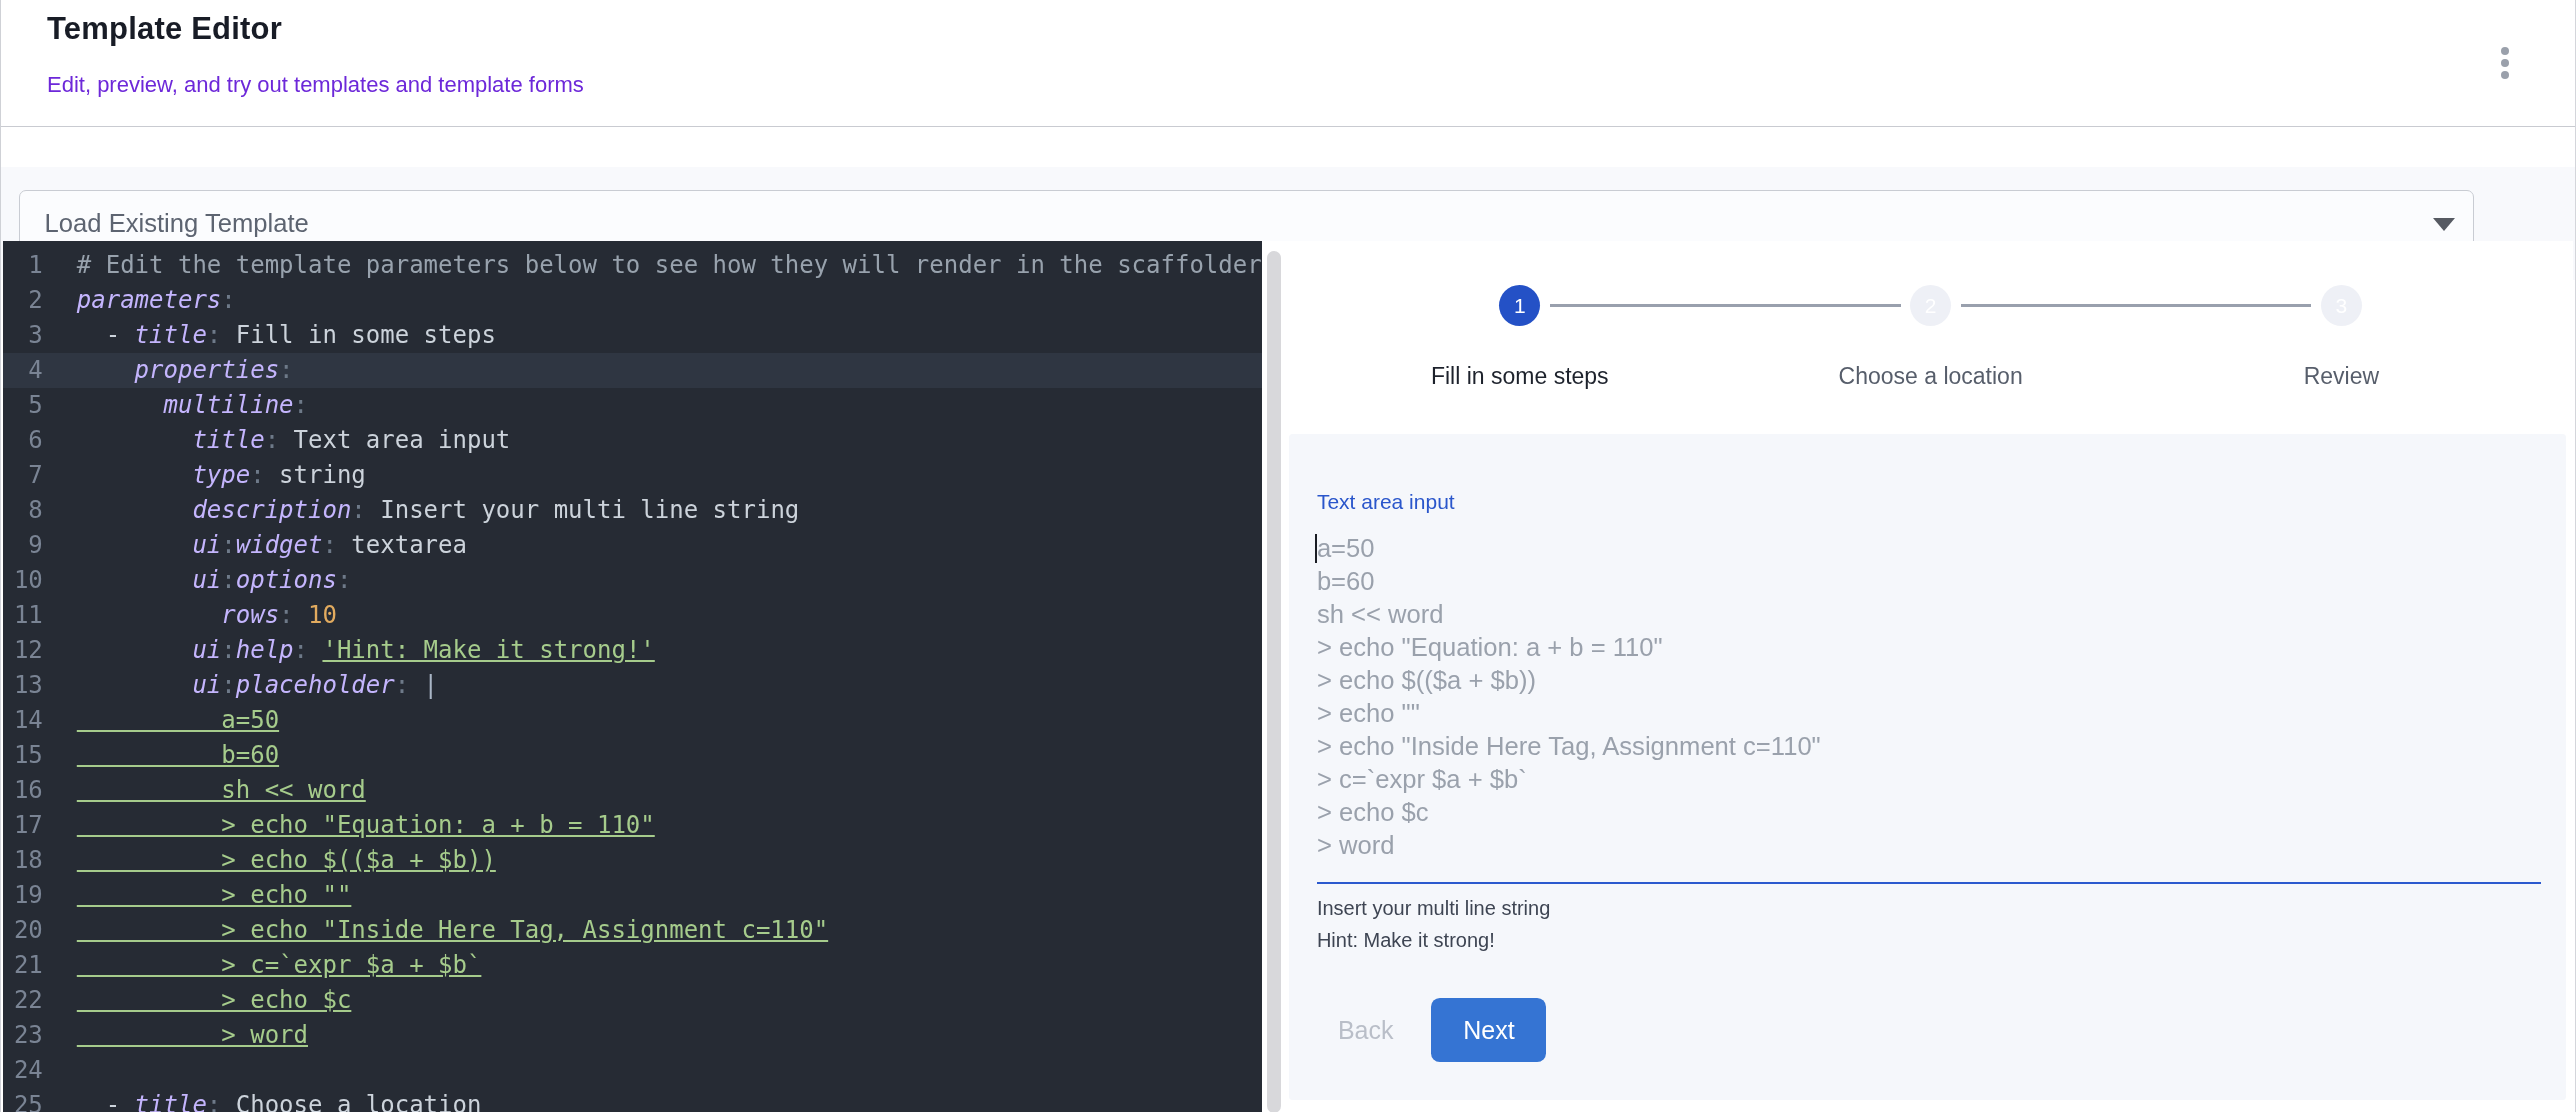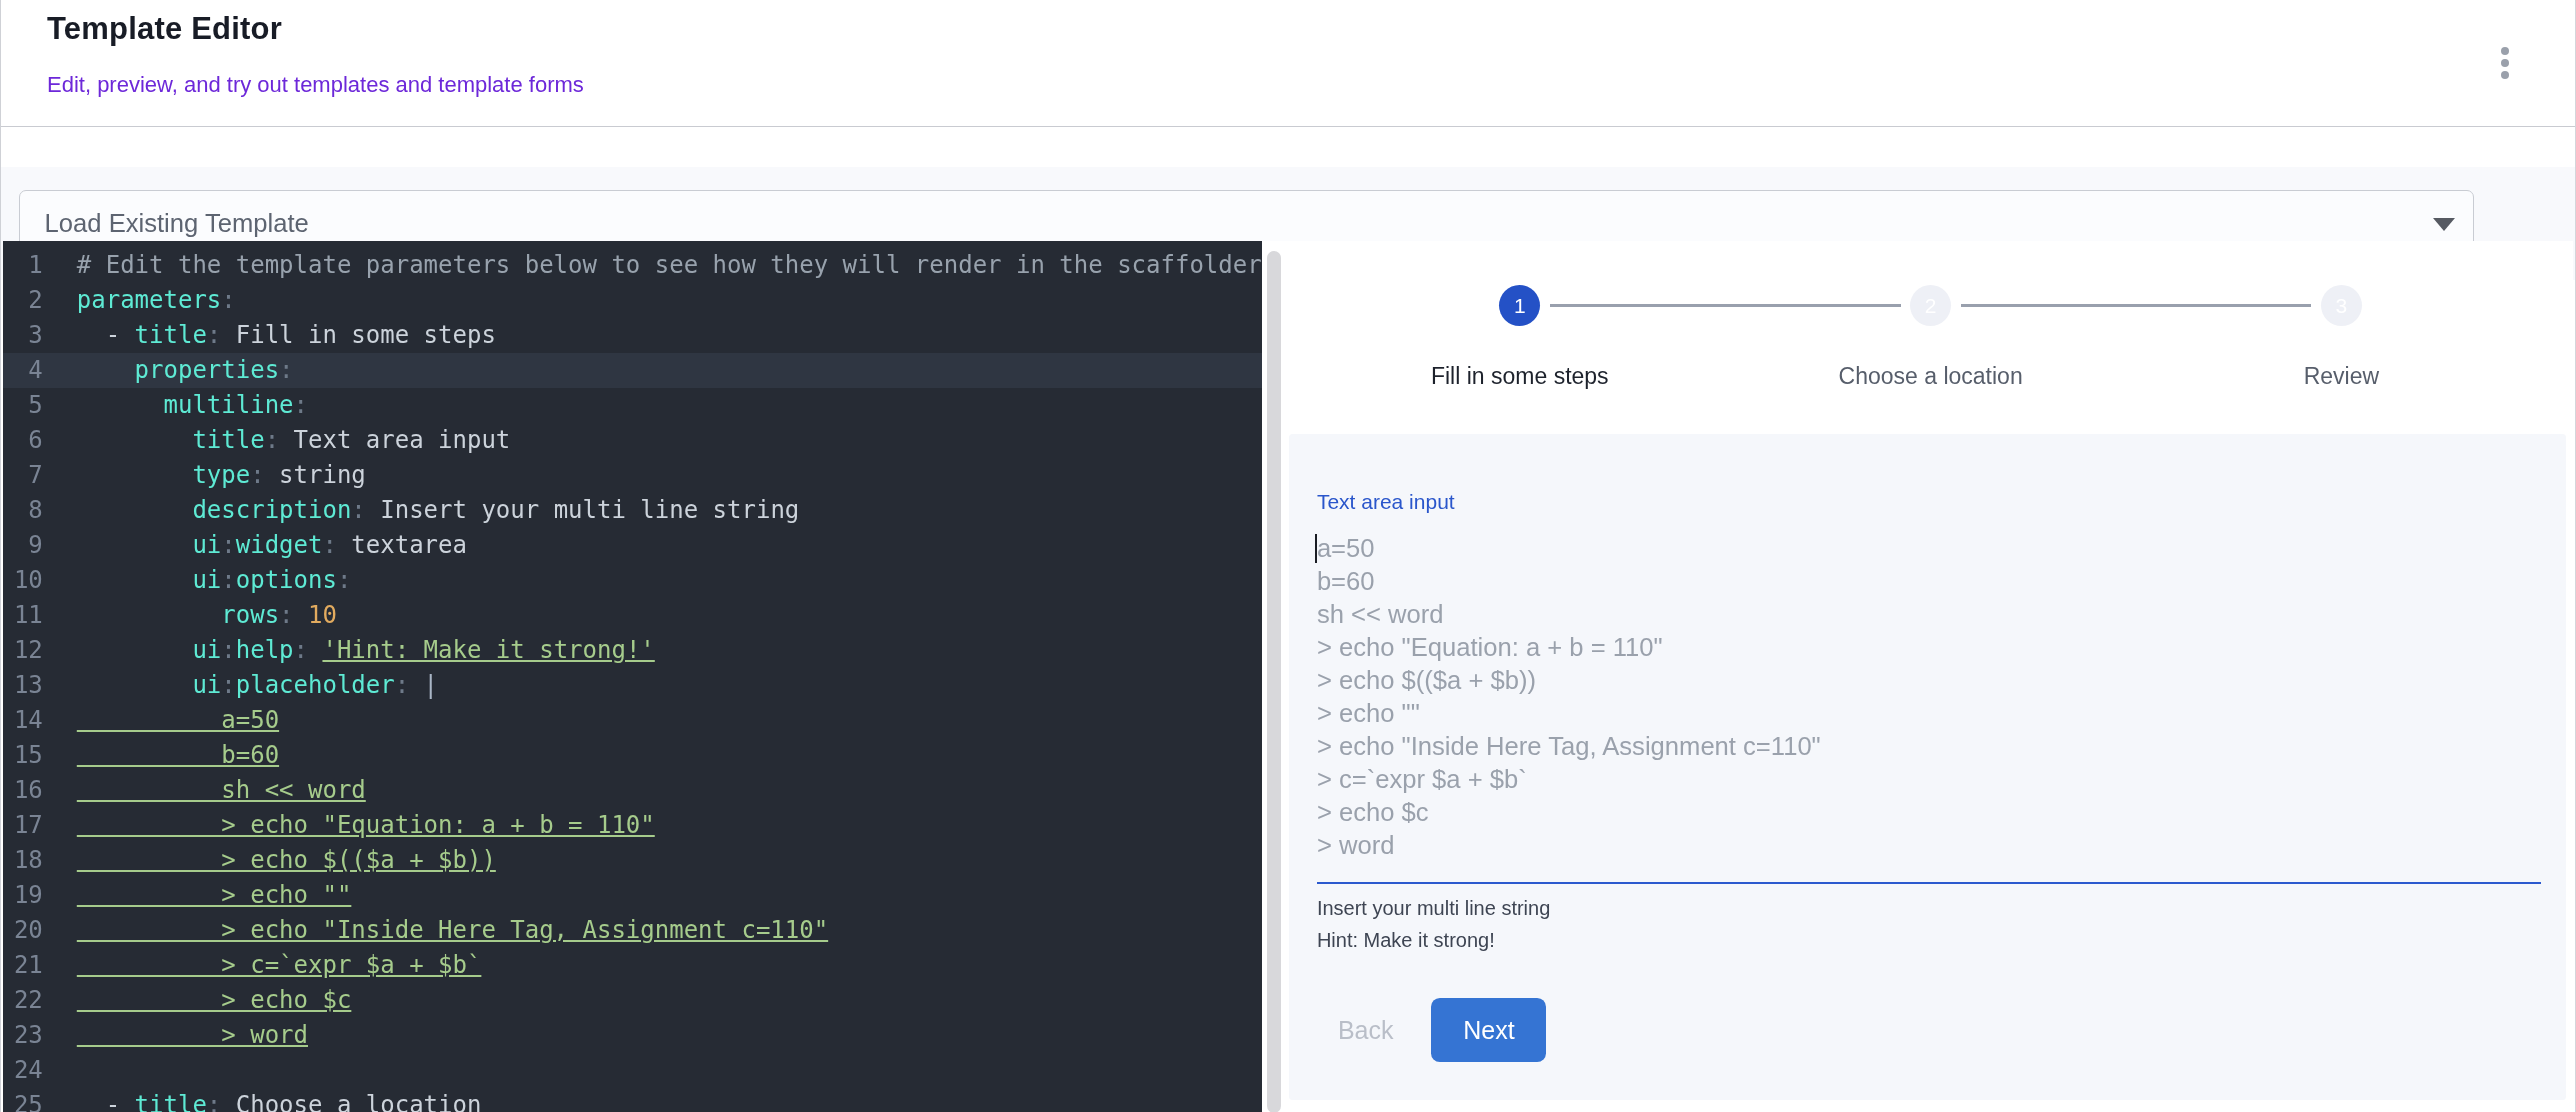--- a/index.html
+++ b/index.html
@@ -27,21 +27,21 @@
   .clear-btn i:nth-child(1){transform:translate(-50%,-50%) rotate(45deg);}
   .clear-btn i:nth-child(2){transform:translate(-50%,-50%) rotate(-45deg);}
 
   
   .editor{position:absolute;left:1.8px;top:241px;bottom:0;width:1259px;background:#262b34;padding-top:7px;overflow:hidden;box-sizing:border-box;}
   .ed-line{display:flex;height:35px;line-height:35px;font-family:"DejaVu Sans Mono",monospace;font-size:24px;white-space:pre;}
   .ed-line.active{background:#2f3642;}
   .gut{flex:0 0 40px;text-align:right;color:#7a8494;}
   .code{margin-left:34px;}
   .tk-comment{color:#98a2ad;}
-  .tk-key{color:#5eead4;}
+  .tk-key{color:#c4b5fd;font-style:italic;}
   .tk-colon{color:#6e7a89;}
   .tk-plain{color:#ccd3db;}
   .tk-string{color:#a6cc8c;text-decoration:underline;}
   .tk-number{color:#e2ab5f;}
   .tk-pipe{color:#a9b6c6;}
 
   .scroll-strip{position:absolute;left:1261px;top:241px;width:26.4px;bottom:0;background:#fff;}
   .scroll-pill{position:absolute;left:5.3px;top:9.7px;width:14px;bottom:0;background:#d8d8db;border-radius:7px;}
 
   

